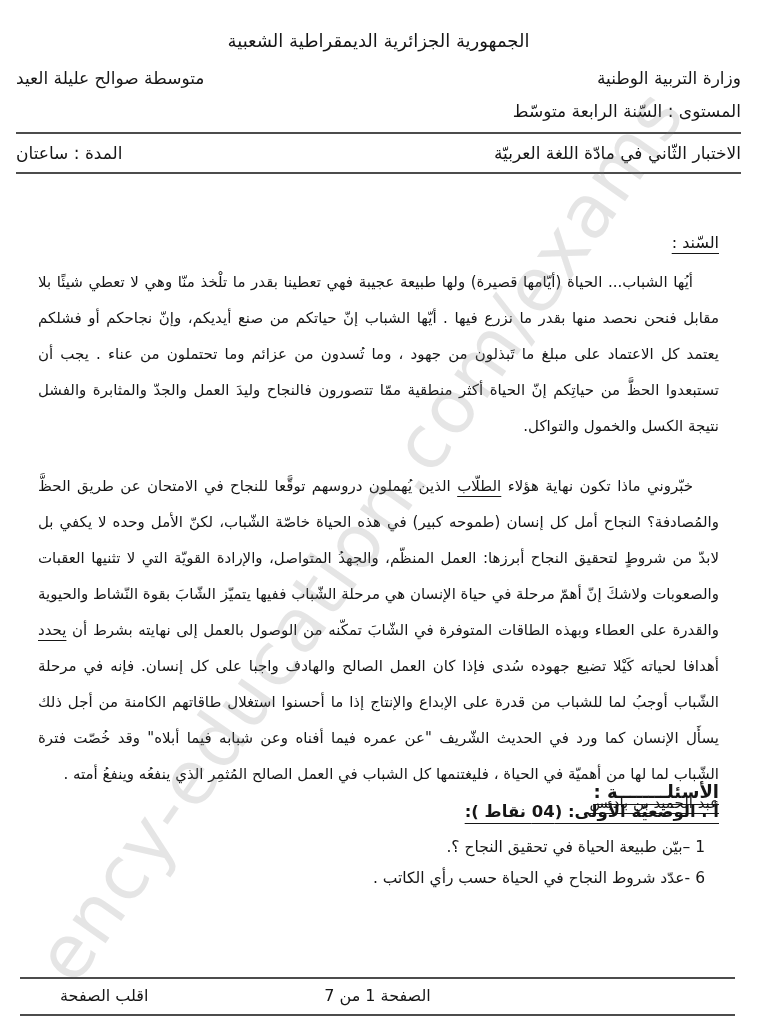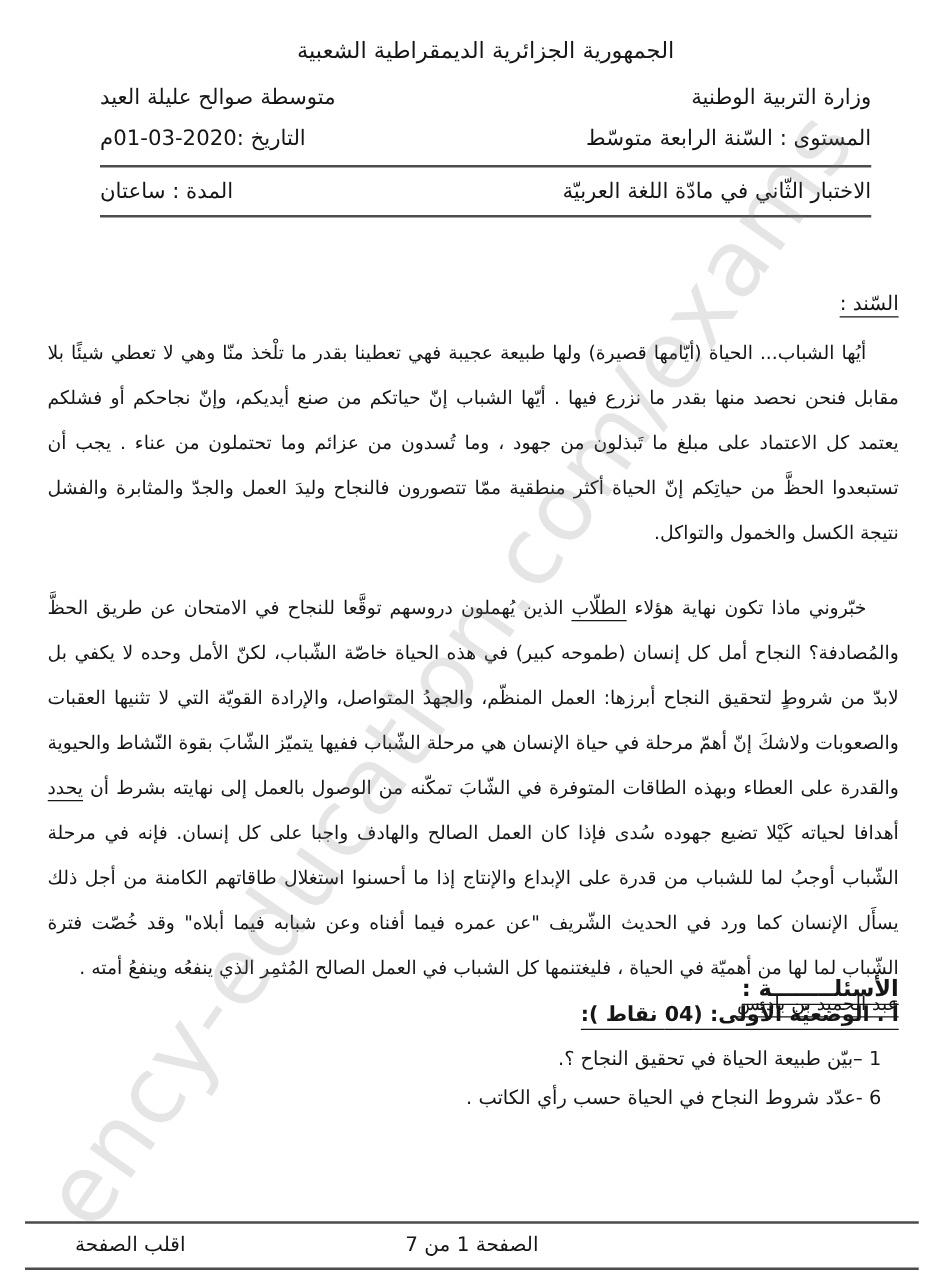--- a/index.html
+++ b/index.html
@@ -24,21 +24,21 @@
     font-size: 74px;
     letter-spacing: 2px;
     color: rgba(125,125,125,0.20);
     white-space: nowrap;
     direction: ltr;
     z-index: 5;
     pointer-events: none;
     font-family: "DejaVu Sans", sans-serif;
   }
   
-  .header { padding: 0 60px; margin-left: 20px; }
+  .header { padding: 0 16px; }
   .republic { text-align: center; margin-top: 30px; font-size: 18px; }
   .hrow {
     display: flex;
     justify-content: space-between;
     align-items: baseline;
     font-size: 17px;
   }
   .hrow-1 { margin-top: 17px; }
   .hrow-2 { margin-top: 13px; }
   .hrow-3 { margin-top: 9px; }
@@ -147,21 +147,20 @@
   <div class="watermark">ency-education.com/exams</div>
 
   <div class="header">
     <div class="republic">الجمهورية الجزائرية الديمقراطية الشعبية</div>
     <div class="hrow hrow-1">
       <span>وزارة التربية الوطنية</span>
       <span>متوسطة صوالح عليلة العيد</span>
     </div>
     <div class="hrow hrow-2">
       <span>المستوى : السّنة الرابعة متوسّط</span>
-      <span>التاريخ :2020-03-01م</span>
     </div>
     <hr class="rule rule-1">
     <div class="hrow hrow-3">
       <span>الاختبار الثّاني في مادّة اللغة العربيّة</span>
       <span>المدة : ساعتان</span>
     </div>
     <hr class="rule">
   </div>
 
   <div class="support-section">

